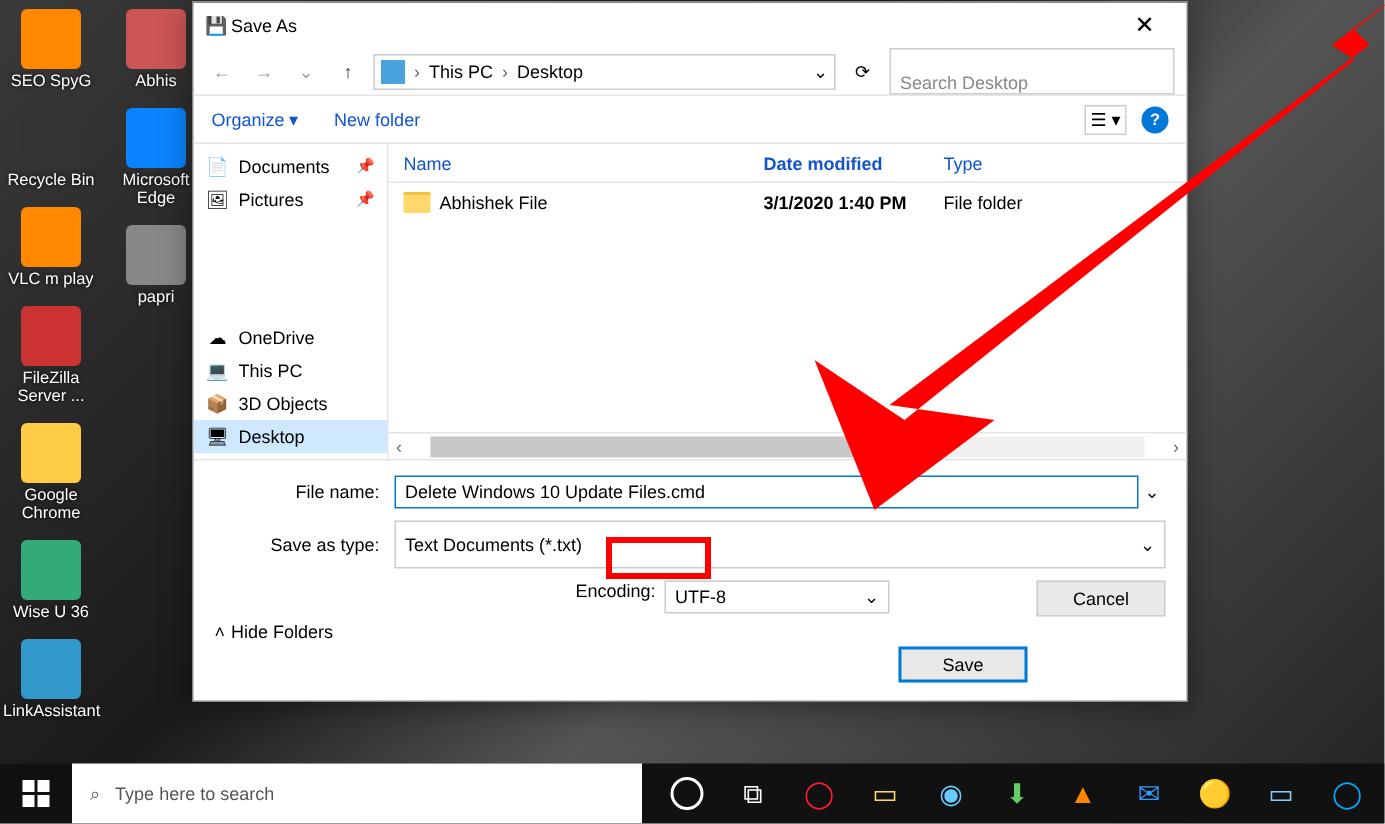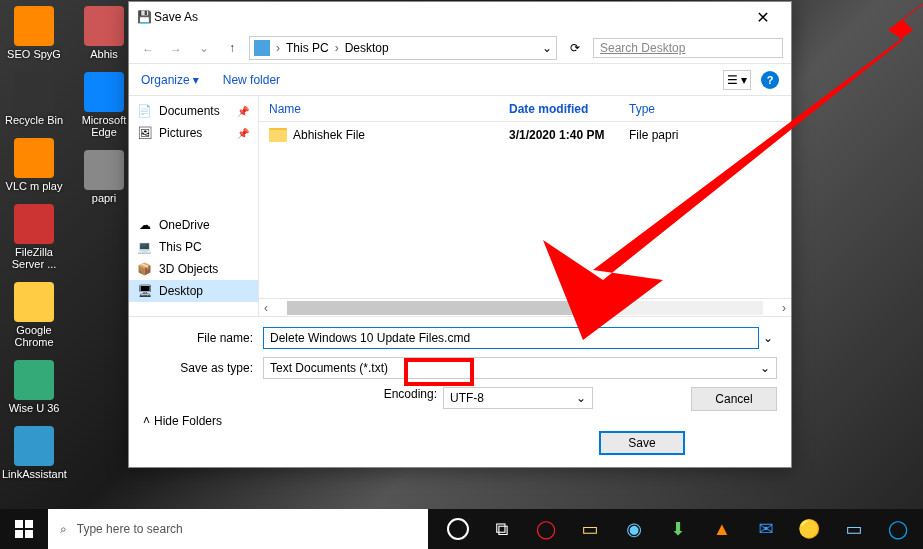--- a/index.html
+++ b/index.html
@@ -17,21 +17,21 @@
 .titlebar .t { flex:1; font-size:12px; padding-left:2px; }
 .titlebar .x { width: 40px; text-align:center; font-size:16px; cursor:pointer; }
 .navbar { height: 32px; display:flex; align-items:center; padding: 0 8px; gap:6px; border-bottom:1px solid #e5e5e5; }
 .navbtn { width:22px; height:22px; display:flex; align-items:center; justify-content:center; color:#999; cursor:pointer; }
 .navbtn.enabled { color:#333; }
 .bcrumb { flex:1; height:24px; border:1px solid #ccc; display:flex; align-items:center; padding:0 4px; gap:4px; }
 .bcrumb .pcicon { width:16px;height:16px;background:#4aa3df; }
 .bcrumb span { cursor:pointer; }
 .chev { color:#666; padding:0 2px; }
 .refresh { width:24px; height:24px; display:flex; align-items:center; justify-content:center; cursor:pointer; }
-.search { width:190px; height:20px; border:1px solid #ccc; padding:0 6px; color:#888; display:flex; align-items:center;text-decoration:underline; }
+.search { width:190px; height:31px; border:1px solid #ccc; padding:0 6px; color:#888; display:flex; align-items:flex-end; }
 
 .toolbar { height:32px; display:flex; align-items:center; padding:0 12px; gap:24px; border-bottom:1px solid #e5e5e5; }
 .tbtn { color:#15c; cursor:pointer; display:flex; align-items:center; gap:3px; }
 .tr { margin-left:auto; display:flex; gap:10px; align-items:center; }
 .viewbtn { width:28px; height:20px; border:1px solid #ccc; display:flex; align-items:center; justify-content:center; cursor:pointer; }
 .helpbtn { width:18px; height:18px; border-radius:50%; background:#0078d7; color:#fff; display:flex; align-items:center; justify-content:center; font-weight:bold; font-size:11px; cursor:pointer; }
 
 .body { flex:1; display:flex; min-height:0; }
 .tree { width:130px; border-right:1px solid #e5e5e5; padding:4px 0; overflow:hidden; }
 .tnode { display:flex; align-items:center; gap:6px; padding:3px 8px; cursor:pointer; font-size:12px; }
@@ -49,21 +49,21 @@
 .foldericon { width:18px; height:14px; background:#ffd86b; border-radius:1px; display:inline-block; margin-right:6px; vertical-align:middle; box-shadow: inset 0 6px 0 -4px #f5c23e; }
 .scrollstub { height:18px; border-top:1px solid #e5e5e5; display:flex; align-items:center; }
 .sbtrack { flex:1; height:14px; background:#f0f0f0; margin:0 14px; position:relative; }
 .sbthumb { position:absolute; left:0; top:0; height:100%; width:60%; background:#c8c8c8; }
 .sarrow { width:14px; color:#666; text-align:center; cursor:pointer; }
 
 .form { border-top:1px solid #e5e5e5; padding:10px 14px 12px; }
 .frow { display:flex; align-items:center; margin-bottom:8px; }
 .flabel { width:120px; text-align:right; padding-right:10px; }
 .finput { flex:1; height:22px; border:1px solid #0078d7; padding:0 6px; outline:none; font-family:inherit; font-size:12px; }
-.fselect { flex:1; height:22px; border:1px solid #ccc; padding:0 6px; background:#fff; display:flex; align-items:center; justify-content:space-between; cursor:pointer; }
+.fselect { flex:1; height:32px; border:1px solid #ccc; padding:0 6px; background:#fff; display:flex; align-items:center; justify-content:space-between; cursor:pointer; }
 .bottom { display:flex; align-items:center; gap:10px; margin-top:6px; }
 .hidef { cursor:pointer; display:flex; align-items:center; gap:4px; }
 .encrow { display:flex; align-items:flex-start; gap:6px; margin-left:auto; }
 .encsel { width:150px; height:22px; border:1px solid #ccc; padding:0 6px; display:flex; align-items:center; justify-content:space-between; cursor:pointer; background:#fff; }
 .dbtn { width:86px; height:24px; border:1px solid #ccc; background:#e9e9e9; cursor:pointer; display:flex; align-items:center; justify-content:center; }
 .dbtn.primary { border:2px solid #0078d7;margin-top:44px; }
 
 
 .red-arrow { position:absolute; top:-20px; right:-30px; pointer-events:none; }
 .red-box { position:absolute; border:4px solid red; pointer-events:none; }
@@ -147,21 +147,21 @@
     <div class="list">
       <div class="lhdr">
         <div class="c-name">Name</div>
         <div class="c-date">Date modified</div>
         <div class="c-type">Type</div>
       </div>
       <div id="rows" style="flex:1">
           <div class="lrow">
        <div class="c-name"><span class="foldericon"></span>Abhishek File</div>
        <div class="c-date">3/1/2020 1:40 PM</div>
-       <div class="c-type">File papri</div>
+       <div class="c-type">File folder</div>
      </div>
         </div>
       <div class="scrollstub">
         <div class="sarrow">‹</div>
         <div class="sbtrack">
             <div class="sbthumb"></div>
           </div>
         <div class="sarrow">›</div>
       </div>
     </div>

